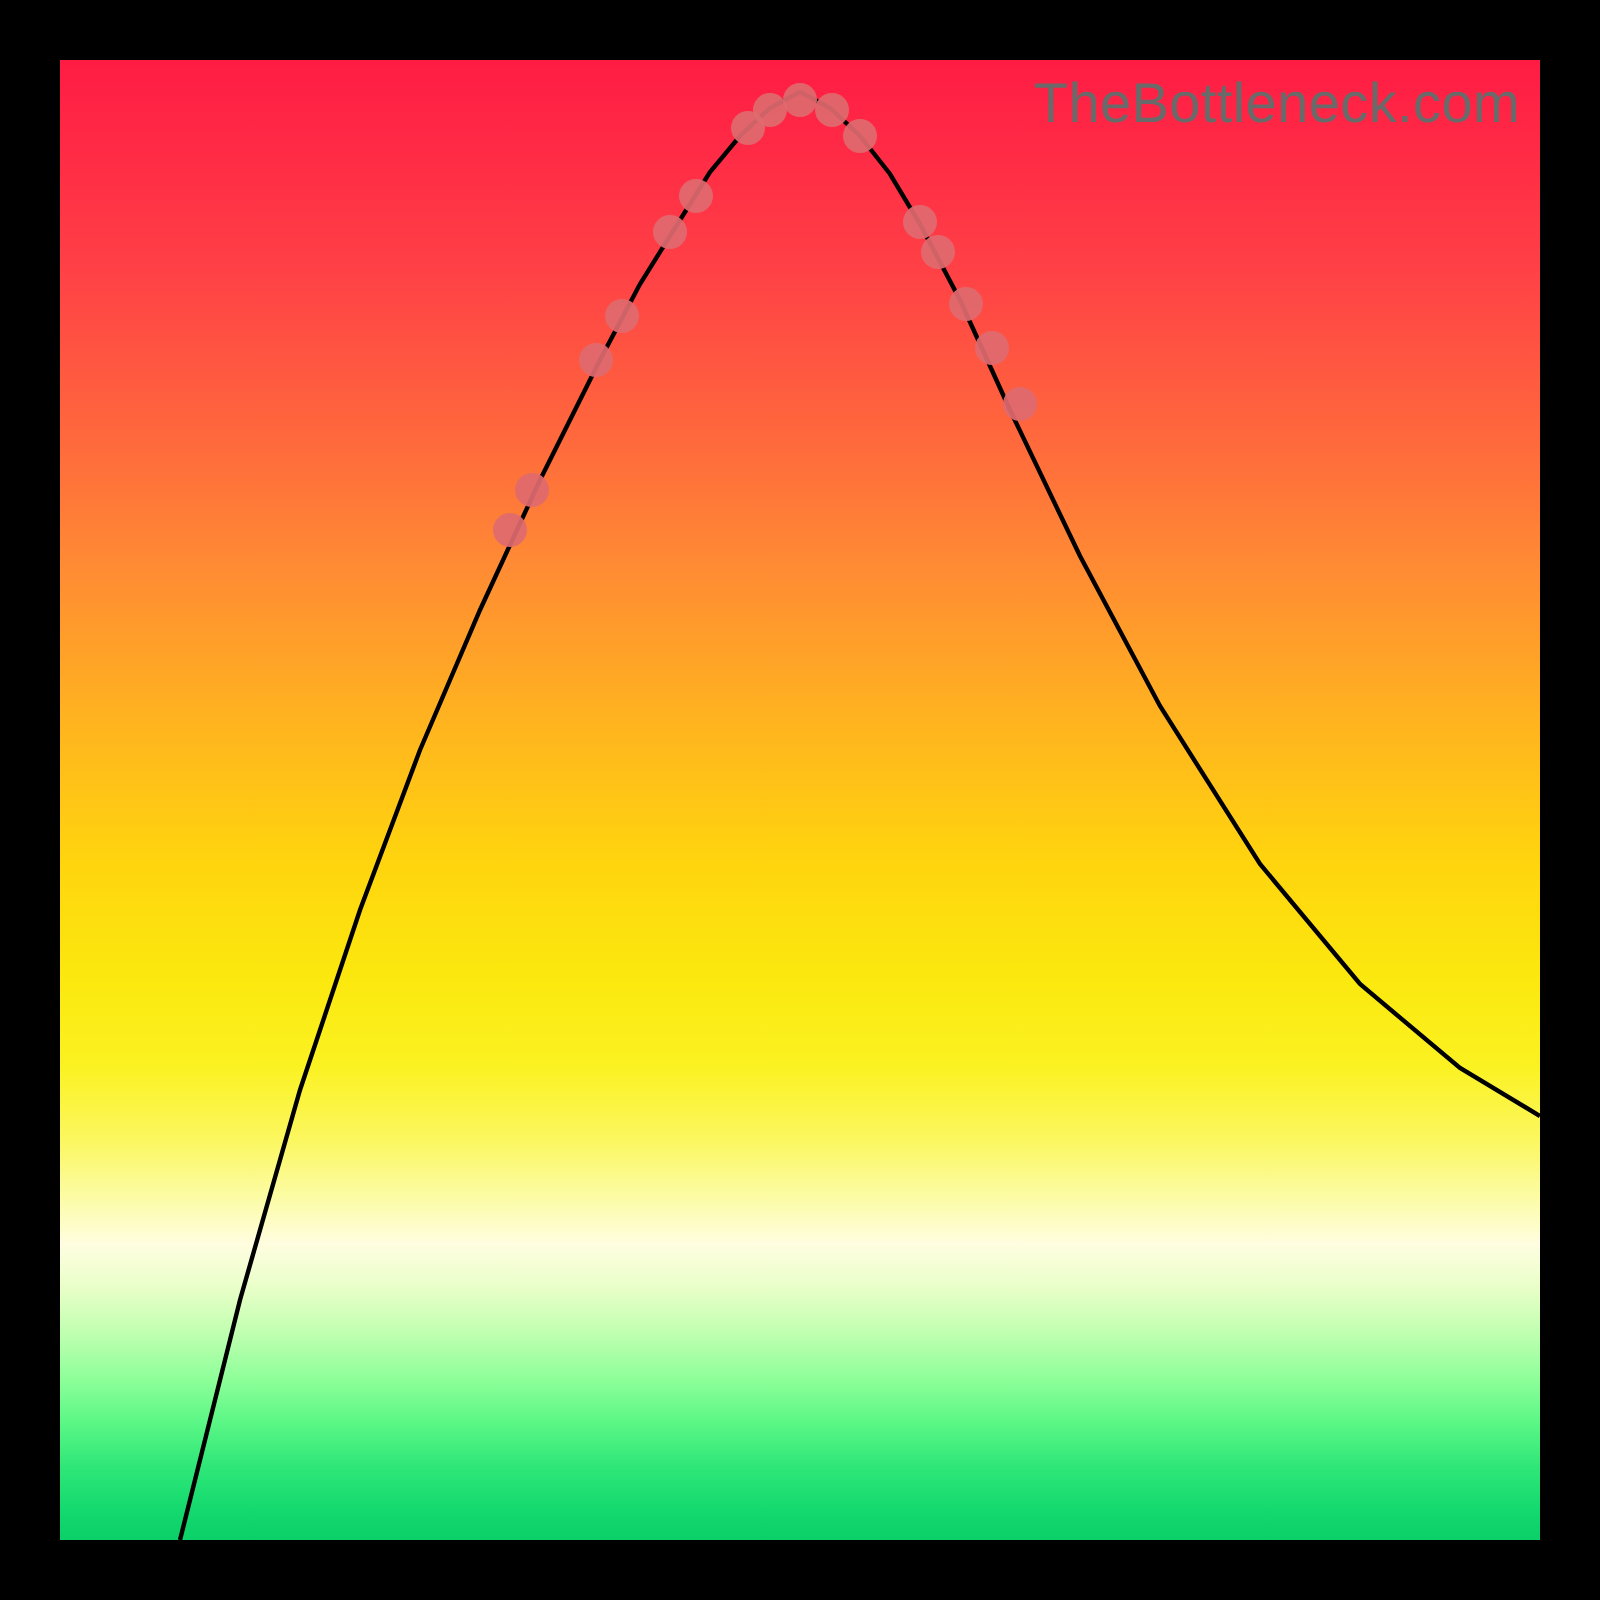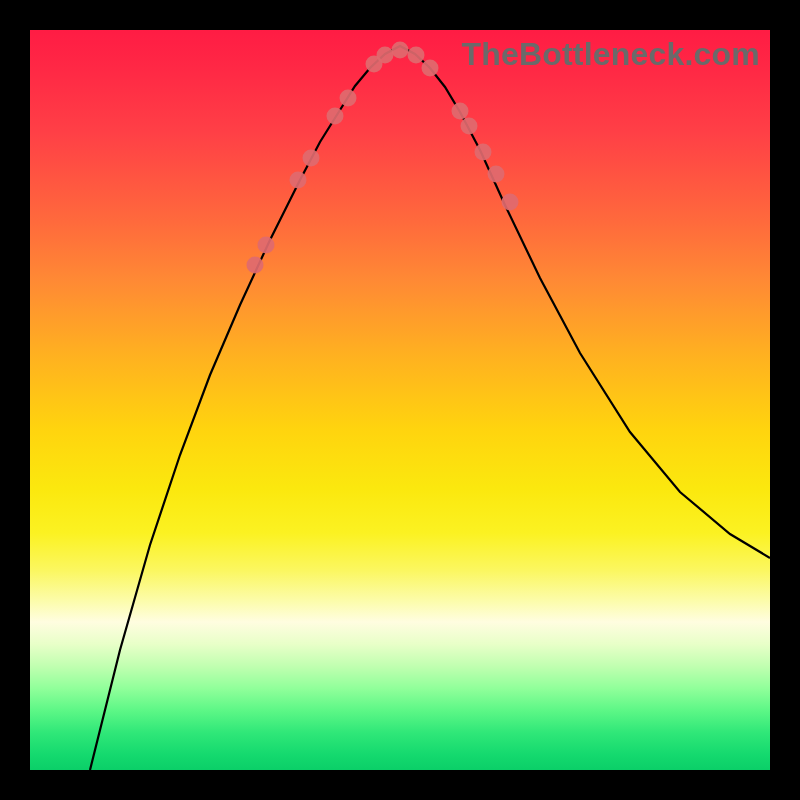--- a/index.html
+++ b/index.html
@@ -43,22 +43,22 @@
        #5cf786 92%,
        #2fe778 95%,
        #14d96e 98%,
        #0bcf68 100%);
   }
   .watermark {
     position: absolute;
     top: 6px;
     right: 10px;
     color: #6a6a6a;
-    font-size: 32px;
-    font-weight: 700;
+    font-size: 28px;
+    font-weight: 400;
     letter-spacing: 0.2px;
     pointer-events: none;
     user-select: none;
   }
   svg.curve {
     position: absolute;
     left: 0; top: 0;
     width: 740px; height: 740px;
   }
 </style>

